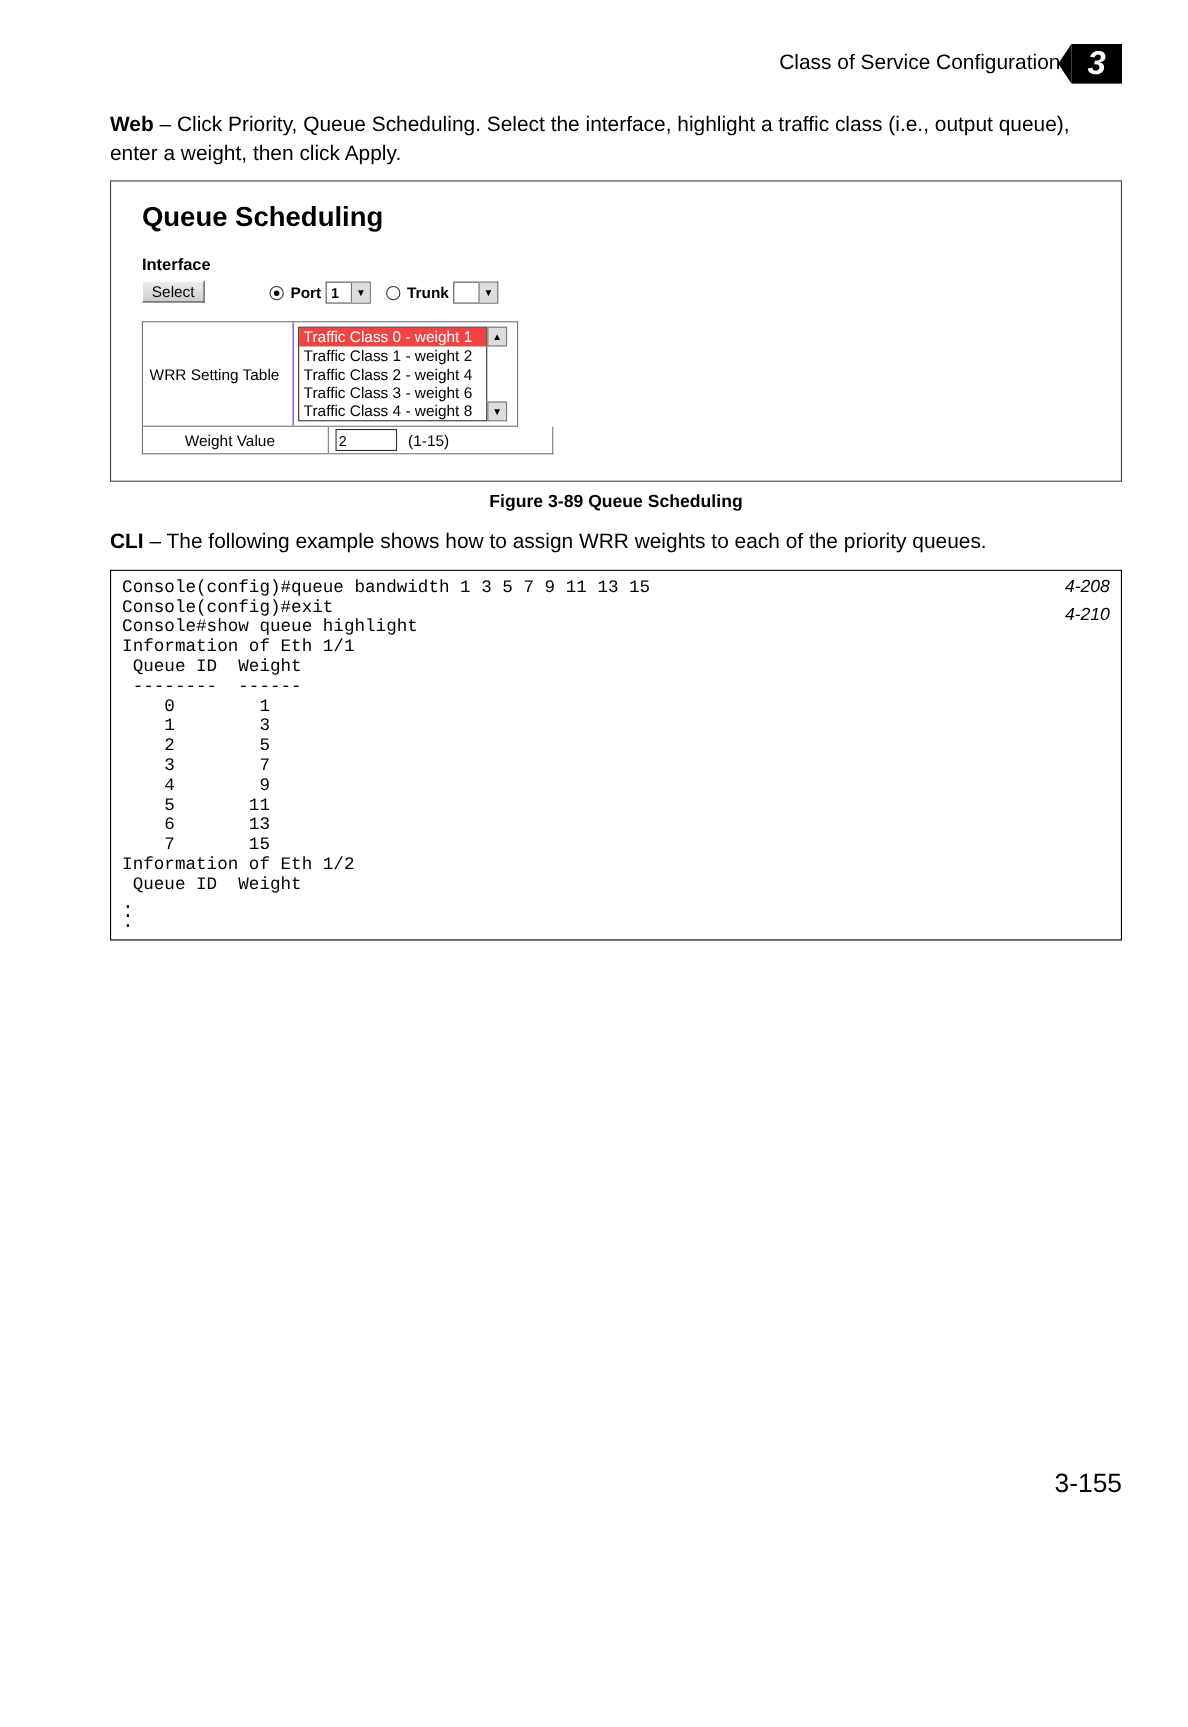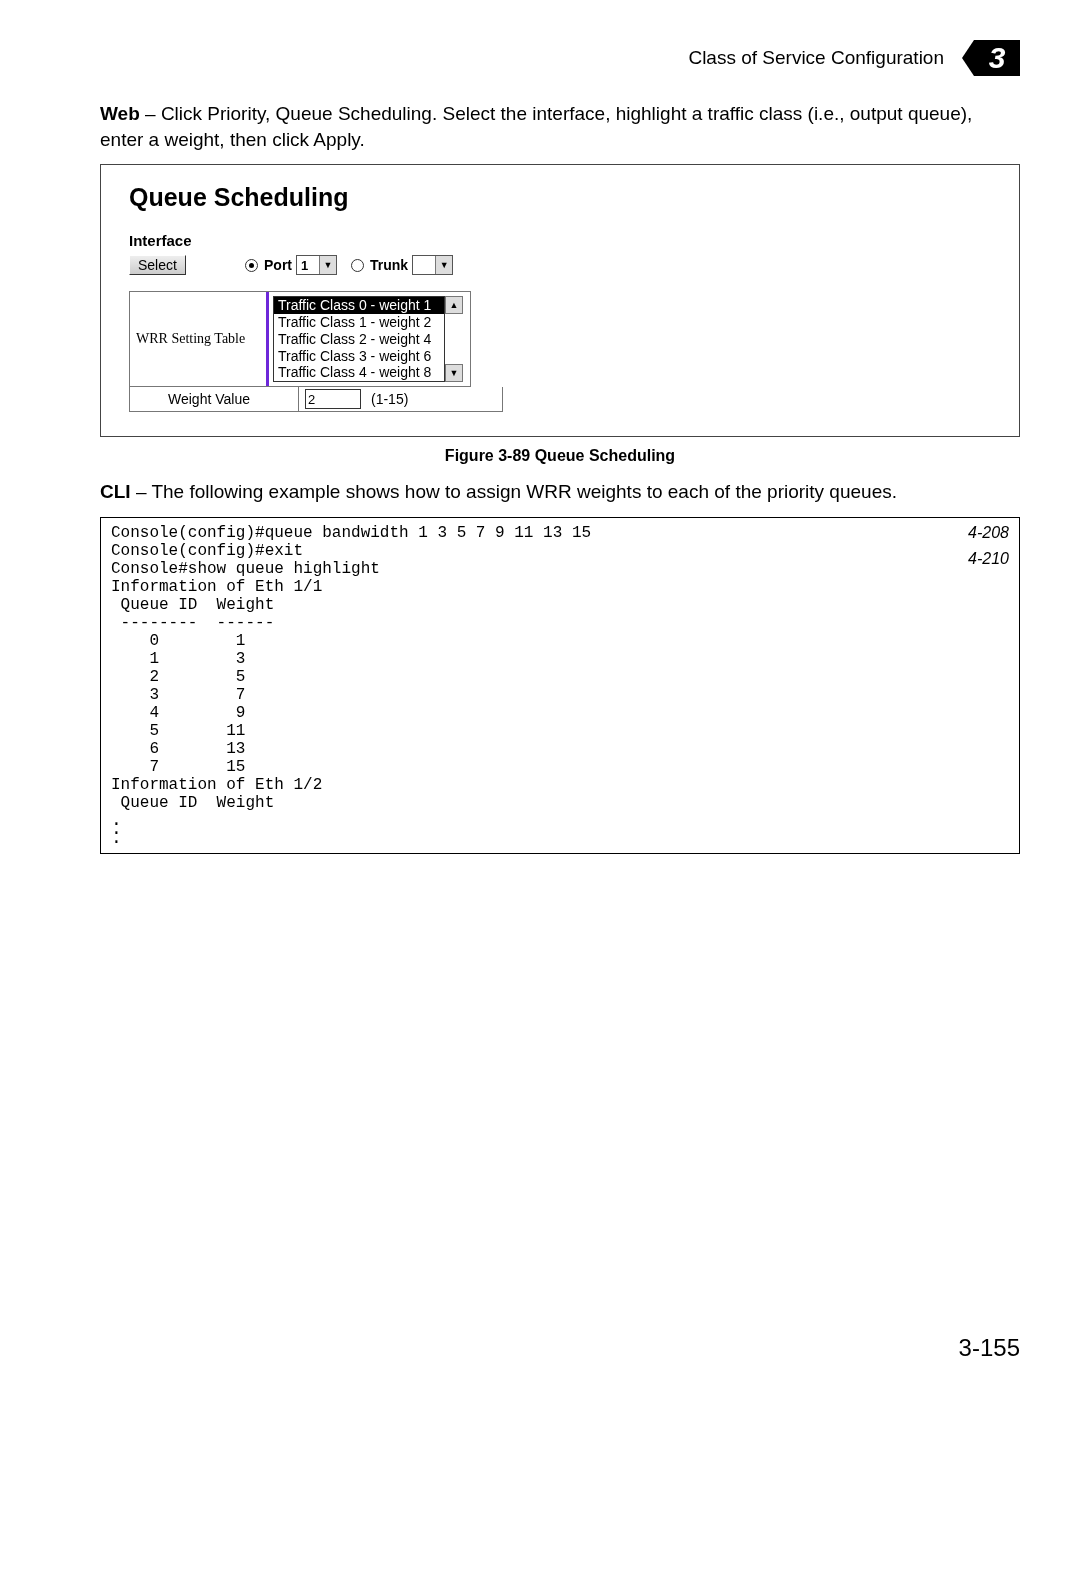--- a/index.html
+++ b/index.html
@@ -9,21 +9,21 @@
     color: #000;
     background: #fff;
     width: 1080px;
     box-sizing: border-box;
     padding: 40px 60px 60px 100px;
   }
   .header-row {
     display: flex;
     justify-content: flex-end;
     align-items: center;
-    gap: 30px;
+    gap: 10px;
     margin-bottom: 25px;
   }
   .chapter-badge {
     width: 46px;
     height: 36px;
     background: #000;
     color: #fff;
     font-family: Arial Black, Arial, sans-serif;
     font-weight: 900;
     font-size: 30px;
@@ -102,36 +102,35 @@
   .dropdown .dd-val{padding:0 4px;font-size:13px;min-width:14px;}
   .dropdown .dd-btn{width:16px;height:100%;background:#ddd;border-left:1px solid #777;display:flex;align-items:center;justify-content:center;font-size:9px;}
 
   .wrr-table{
     border:1px solid #777;
     display:flex;
     width:340px;
     margin-top:16px;
   }
   .wrr-table .cell-l{
-    border-right:3px solid #6d28d9;
+    border-right:1px solid #6d28d9;
     padding:28px 6px;
     font-size:14px;
     display:flex;align-items:center;
     width:124px;
-    font-family:Liberation Serif, serif;
   }
   .wrr-table .cell-r{
     padding:4px;
     display:flex;align-items:stretch;
   }
   .listbox{
     border:1px solid #333;font-size:14px;background:#fff;width:170px;
   }
   .listbox .opt{padding:0 4px;line-height:1.2;}
-  .listbox .opt.sel{background:#000000;color:#fff;}
+  .listbox .opt.sel{background:#ef4444;color:#fff;}
   .scroll-btns{display:flex;flex-direction:column;justify-content:space-between;margin-left:0;}
   .sbtn{width:16px;height:16px;background:#ddd;border:1px solid #777;display:flex;align-items:center;justify-content:center;font-size:9px;}
 
   .weight-row{
     border:1px solid #777;border-top:none;width:340px;display:flex;padding-left:32px;
   }
   .weight-row .cell-l{border-right:1px solid #777;padding:4px 6px;font-size:14px;width:124px;}
   .weight-row .cell-r{padding:2px 6px;display:flex;align-items:center;gap:10px;font-size:14px;}
   .txt-input{border:1px solid #333;width:50px;height:18px;font-size:13px;padding:0 2px;background:#fff;}
 

